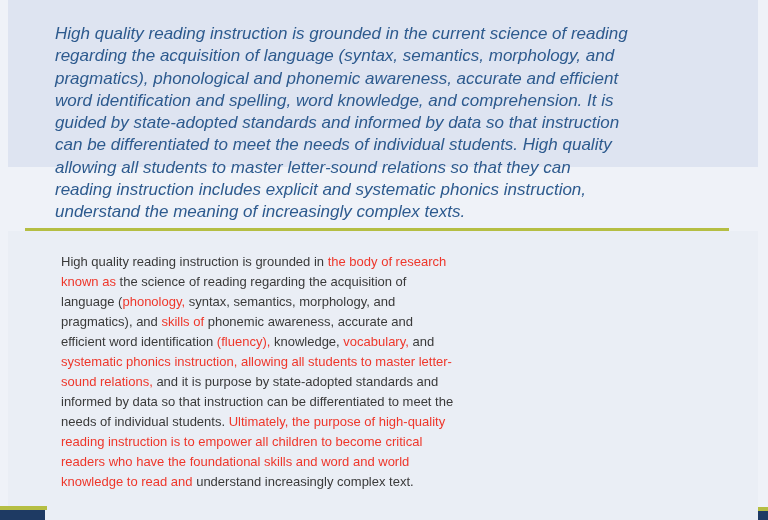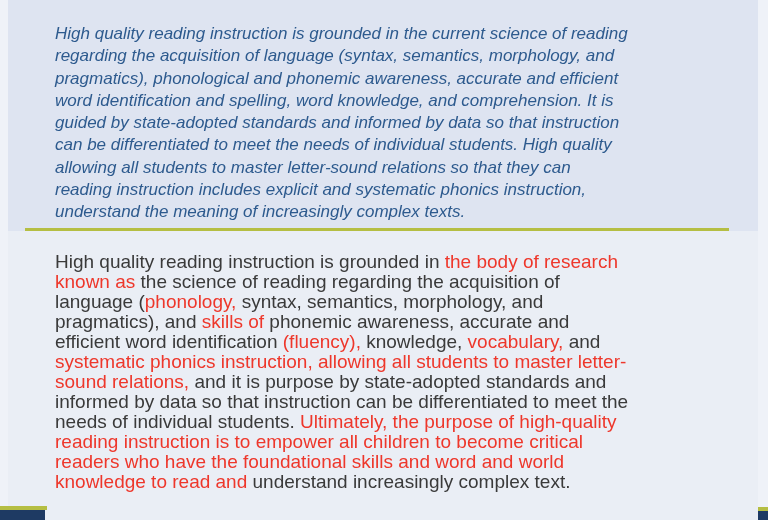--- a/index.html
+++ b/index.html
@@ -16,21 +16,21 @@
   }
   .slide {
     position: absolute;
     inset: 0;
   }
   .quote-panel {
     position: absolute;
     left: 8px;
     top: 0;
     width: 750px;
-    height: 231px;
+    height: 167px;
     background: var(--quote-bg, #dee4f1);
   }
   .quote-text {
     position: absolute;
     left: 47px;
     top: 23px;
     width: 690px;
     font-size: 17px;
     line-height: 22.3px;
     font-style: italic;
@@ -49,24 +49,24 @@
   .body-panel {
     position: absolute;
     left: 8px;
     top: 231px;
     width: 750px;
     height: 289px;
     background: var(--body-bg, #eaeef5);
   }
   .body-text {
     position: absolute;
-    left: 47px;
+    left: 53px;
     top: 21px;
     width: 700px;
-    font-size: 19px;
+    font-size: 13px;
     line-height: 20px;
     color: var(--body-color, #3a3a3a);
     white-space: nowrap;
   }
   .hl {
     color: var(--hl-color, #ee372b);
   }
   .bar-left-green {
     position: absolute;
     left: 0;

